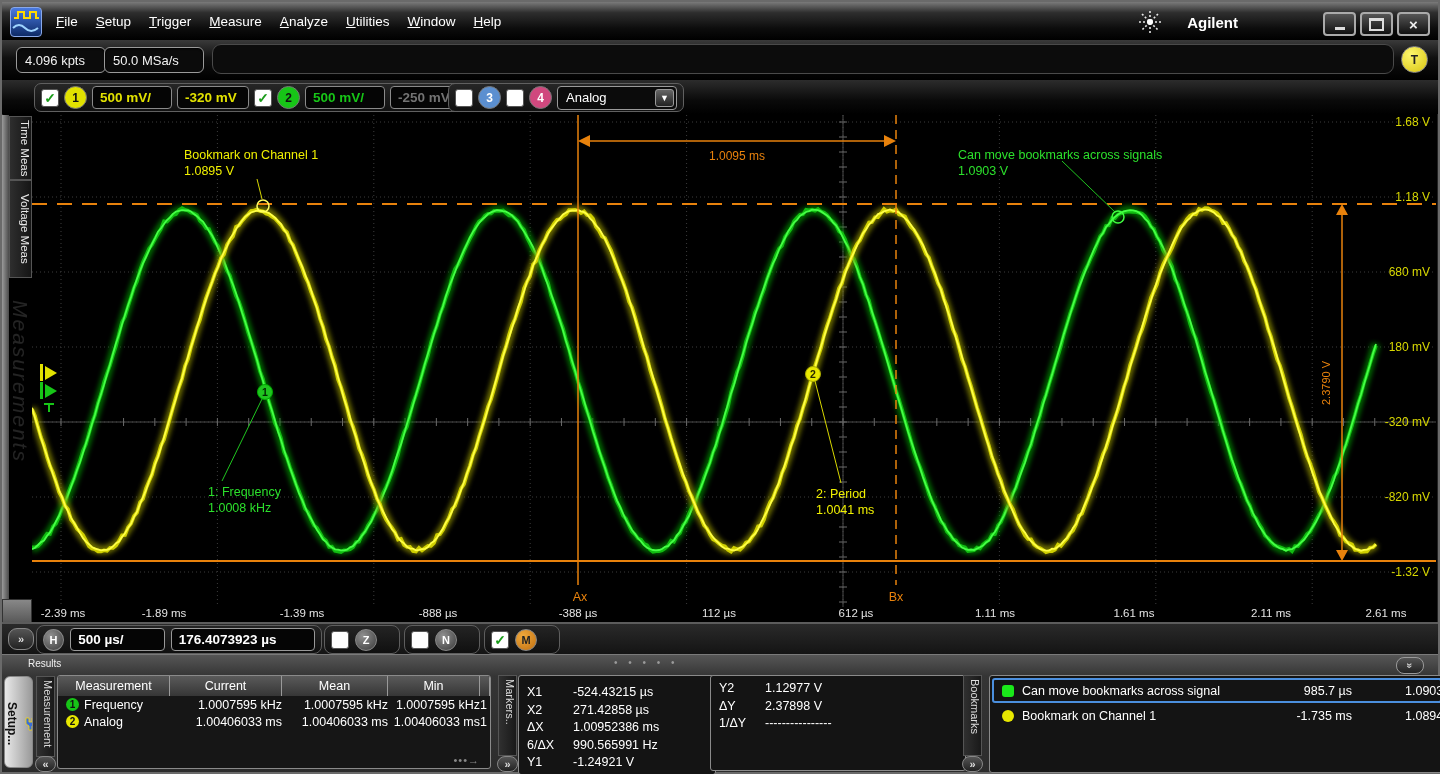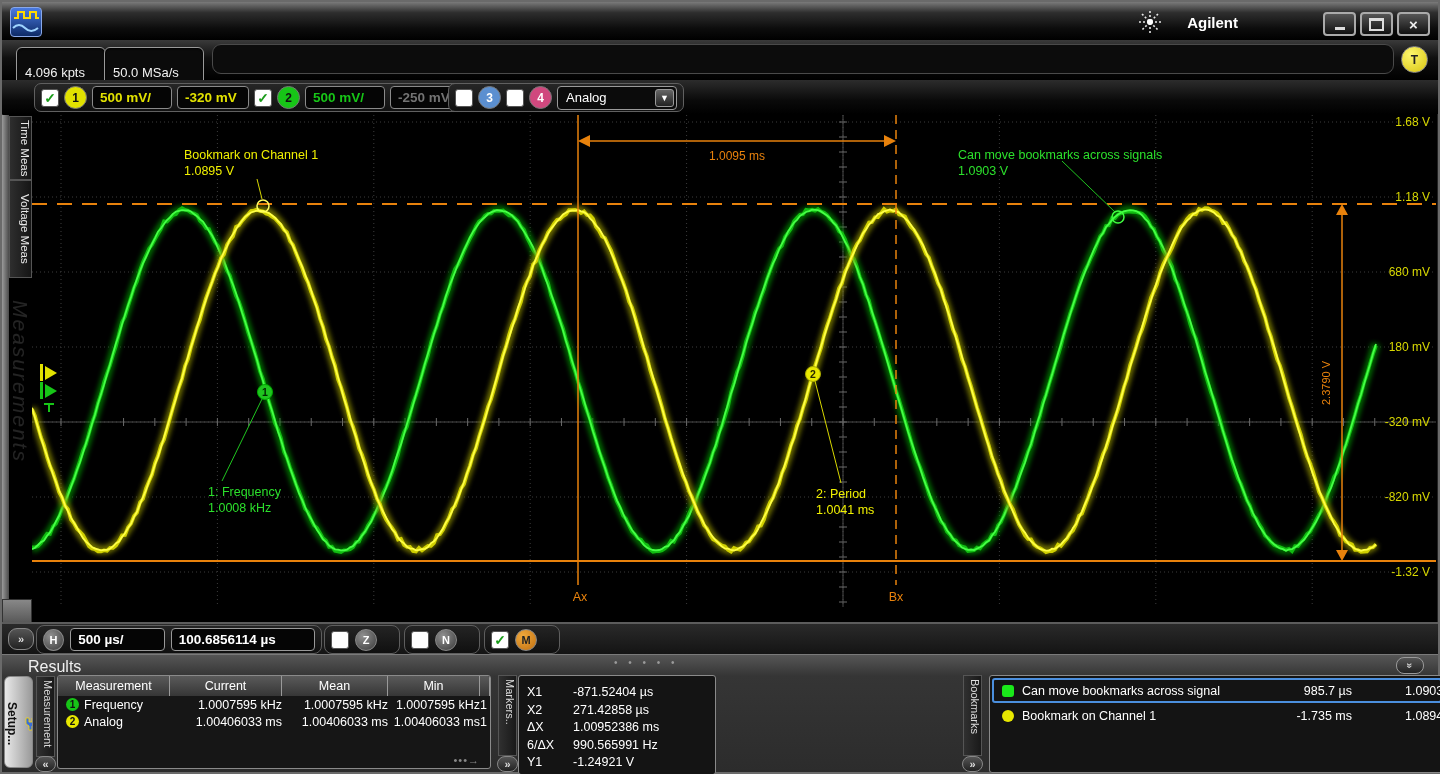--- a/index.html
+++ b/index.html
@@ -16,21 +16,21 @@
   .brand{position:absolute;right:200px;top:8px;display:flex;align-items:center;gap:24px;}
   .brand-name{font-weight:bold;font-size:15px;color:#fff;}
   .winbtns{position:absolute;right:8px;top:10px;display:flex;gap:4px;}
   .winbtn{width:29px;height:20px;border:2px solid #aaa;border-radius:4px;background:linear-gradient(#555,#111);
     display:flex;align-items:center;justify-content:center;color:#eee;font-weight:bold;font-size:12px;}
   .min-bar{width:10px;height:3px;background:#ddd;margin-top:8px;}
   .max-box{width:11px;height:8px;border:2px solid #ddd;border-top-width:3px;}
   
   .acqrow{position:absolute;left:2px;top:40px;right:2px;height:40px;background:linear-gradient(#3a3a3a,#101010 45%,#000);}
   .fld{background:#0b0b0b;border:1px solid #9a9a9a;border-radius:6px;color:#f2f2f2;
-    font-size:13px;display:flex;align-items:center;padding:12px 8px;height:24px;box-shadow:inset 0 1px 2px #000;}
+    font-size:13px;display:flex;align-items:center;padding:0 8px;height:24px;box-shadow:inset 0 1px 2px #000;}
   .acq-f1{position:absolute;left:14px;top:7px;width:72px;}
   .acq-f2{position:absolute;left:102px;top:7px;width:82px;}
   .acq-big{position:absolute;left:210px;top:4px;width:1180px;height:28px;border-radius:9px;background:#0c0c0c;border:1px solid #4a4a4a;}
   .tbadge{position:absolute;right:10px;top:6px;width:25px;height:25px;border-radius:50%;
     background:radial-gradient(circle at 35% 30%,#fdf76d,#d8c410);border:1px solid #888;
     color:#222;font-weight:bold;font-size:12px;display:flex;align-items:center;justify-content:center;}
   
   .chrow{position:absolute;left:2px;top:80px;right:2px;height:34px;background:linear-gradient(#2c2c2c,#0a0a0a 60%,#000);}
   .chgroup{position:absolute;top:3px;height:27px;border:1px solid #606060;border-radius:7px;
     background:linear-gradient(#262626,#111);display:flex;align-items:center;gap:5px;padding:0 6px;}
@@ -66,21 +66,21 @@
   .hgroup{position:absolute;top:1px;height:27px;border:1px solid #5e5e5e;border-radius:8px;
     background:linear-gradient(#242424,#101010);display:flex;align-items:center;gap:6px;padding:0 6px;}
   .badge-circ{width:20px;height:20px;border-radius:50%;border:1px solid #888;
     display:flex;align-items:center;justify-content:center;font-size:11px;font-weight:bold;}
   .grey-b{background:radial-gradient(circle at 35% 30%,#909090,#3a3a3a);color:#fff;}
   .orange-b{background:radial-gradient(circle at 35% 30%,#f0a93c,#c06f10);color:#222;}
   .hfld{background:#050505;border:1px solid #999;border-radius:4px;height:21px;color:#fff;
     display:flex;align-items:center;padding:0 7px;font-size:13.5px;font-weight:bold;}
   
   .dock{position:absolute;left:2px;top:654px;right:2px;bottom:2px;background:linear-gradient(#565656,#353535 18%,#2c2c2c);border-top:1px solid #7a7a7a;}
-  .dock-title{position:absolute;left:26px;top:3px;font-size:16px;color:#f0f0f0;}
+  .dock-title{position:absolute;left:26px;top:3px;font-size:10px;color:#f0f0f0;}
   .dock-handle{position:absolute;left:612px;top:2px;color:#9a9a9a;font-size:10px;letter-spacing:4px;}
   .dock-chev{position:absolute;right:14px;top:2px;width:26px;height:15px;border:1px solid #999;border-radius:8px;
     background:linear-gradient(#555,#222);color:#ccc;display:flex;align-items:center;justify-content:center;}
   .dock-chev span{display:inline-block;transform:rotate(90deg);font-size:10px;font-weight:bold;}
   .panelbox{position:absolute;background:#141414;border:1px solid #8a8a8a;border-radius:3px;}
   .dtab{position:absolute;width:17px;background:linear-gradient(90deg,#303030,#191919);border:1px solid #555;
     color:#ddd;writing-mode:vertical-rl;font-size:11px;overflow:hidden;text-align:left;padding-top:3px;}
   .dexp{position:absolute;width:19px;height:14px;}
   .setupbtn{position:absolute;left:4px;top:676px;width:27px;height:86px;border:1px solid #888;border-radius:6px;
     background:linear-gradient(90deg,#e8e8e8,#9a9a9a);color:#111;writing-mode:vertical-rl;
@@ -111,20 +111,30 @@
 <body>
 
 <div class="screen">
 
   <div class="titlebar">
     <div class="applogo">
       <svg width="30" height="28">
         <polyline points="3,10 7,10 7,4 13,4 13,10 19,10 19,4 25,4 25,10 28,10" fill="none" stroke="#ffd900" stroke-width="2"></polyline>
         <path d="M2,20 Q8,14 14,20 T27,20" fill="none" stroke="#9fd4ff" stroke-width="2"></path>
       </svg>
+    </div>
+    <div class="menus">
+      <span class="menu-item"><u>F</u>ile</span>
+      <span class="menu-item"><u>S</u>etup</span>
+      <span class="menu-item"><u>T</u>rigger</span>
+      <span class="menu-item"><u>M</u>easure</span>
+      <span class="menu-item"><u>A</u>nalyze</span>
+      <span class="menu-item"><u>U</u>tilities</span>
+      <span class="menu-item"><u>W</u>indow</span>
+      <span class="menu-item"><u>H</u>elp</span>
     </div>
     <div class="brand">
       <svg width="26" height="24">
         <g stroke="#e8e8e8" stroke-width="1.6" stroke-dasharray="2 2">
           <line x1="13" y1="1" x2="13" y2="23"></line>
             <line x1="2" y1="12" x2="24" y2="12"></line>
           <line x1="5" y1="4" x2="21" y2="20"></line>
             <line x1="21" y1="4" x2="5" y2="20"></line>
         </g>
         <circle cx="13" cy="12" r="3" fill="#fff"></circle>
@@ -362,28 +372,41 @@
       <g fill="#f0f000">
         <line x1="783" y1="266" x2="809" y2="368" stroke="#d8d800" stroke-width="1"></line>
         <circle cx="781" cy="259" r="7.5" fill="#e8e800" stroke="#aa0"></circle>
         <text x="781" y="263" text-anchor="middle" font-size="10.5" fill="#282800" font-weight="bold">2</text>
         <text x="784" y="383" font-size="12.5">2: Period</text>
         <text x="784" y="399" font-size="12.5">1.0041 ms</text>
       </g>
     </svg>
   </div>
 
+  <div class="xlabels" id="xlabels">
+      <span class="xlab" style="left: -9px;">-2.39 ms</span>
+      <span class="xlab" style="left: 92px;">-1.89 ms</span>
+      <span class="xlab" style="left: 230px;">-1.39 ms</span>
+      <span class="xlab" style="left: 366px;">-888 µs</span>
+      <span class="xlab" style="left: 506px;">-388 µs</span>
+      <span class="xlab" style="left: 647px;">112 µs</span>
+      <span class="xlab" style="left: 784px;">612 µs</span>
+      <span class="xlab" style="left: 923px;">1.11 ms</span>
+      <span class="xlab" style="left: 1062px;">1.61 ms</span>
+      <span class="xlab" style="left: 1199px;">2.11 ms</span>
+      <span class="xlab" style="left: 1314px;">2.61 ms</span>
+    </div>
   <div class="axisline"></div>
 
   <div class="hrow">
     <div class="oval hexp">»</div>
     <div class="hgroup" style="left:34px;width:272px;">
       <div class="badge-circ grey-b">H</div>
       <div class="hfld" style="width:82px;text-align:center;">500 µs/</div>
-      <div class="hfld" style="width:134px;">100.6856114 µs</div>
+      <div class="hfld" style="width:134px;">176.4073923 µs</div>
     </div>
     <div class="hgroup" style="left:322px;width:62px;">
       <div class="chk">
           <span id="ckz"></span>
         </div>
       <div class="badge-circ grey-b">Z</div>
     </div>
     <div class="hgroup" style="left:402px;width:62px;">
       <div class="chk">
           <span id="ckn"></span>
@@ -440,37 +463,51 @@
       <span class="rclip">1</span>
     </div>
     <div class="scrollhint">•••<b>→</b></div>
   </div>
 
   <div class="dtab" style="left:498px;top:675px;height:76px;">Markers..</div>
   <div class="oval dexp" style="left:497px;top:756px;">»</div>
   <div class="panelbox" style="left:518px;top:675px;width:188px;height:90px;padding:8px 0 0 8px;">
     <div class="mrow">
         <span>X1</span>
-        <span>-871.52404 µs</span>
+        <span>-524.43215 µs</span>
       </div>
     <div class="mrow">
         <span>X2</span>
         <span>271.42858 µs</span>
       </div>
     <div class="mrow">
         <span>ΔX</span>
         <span>1.00952386 ms</span>
       </div>
     <div class="mrow">
         <span>6/ΔX</span>
         <span>990.565991 Hz</span>
       </div>
     <div class="mrow">
         <span>Y1</span>
         <span>-1.24921 V</span>
+      </div>
+  </div>
+  <div class="panelbox" style="left:710px;top:675px;width:246px;height:90px;padding:4px 0 0 8px;">
+    <div class="mrow">
+        <span>Y2</span>
+        <span>1.12977 V</span>
+      </div>
+    <div class="mrow">
+        <span>ΔY</span>
+        <span>2.37898 V</span>
+      </div>
+    <div class="mrow">
+        <span>1/ΔY</span>
+        <span>----------------</span>
       </div>
   </div>
 
   <div class="dtab" style="left:963px;top:675px;height:76px;">Bookmarks</div>
   <div class="oval dexp" style="left:962px;top:756px;">»</div>
   <div class="panelbox" style="left:983px;top:675px;width:450px;height:92px;padding:2px 2px;margin-left:6px;">
     <div class="bkrow sel">
       <span class="bkdot" id="bd0" style="border-radius: 3px; background: rgb(26, 232, 26);"></span>
       <span class="bklabel">Can move bookmarks across signal</span>
       <span class="bktime">985.7 µs</span>

